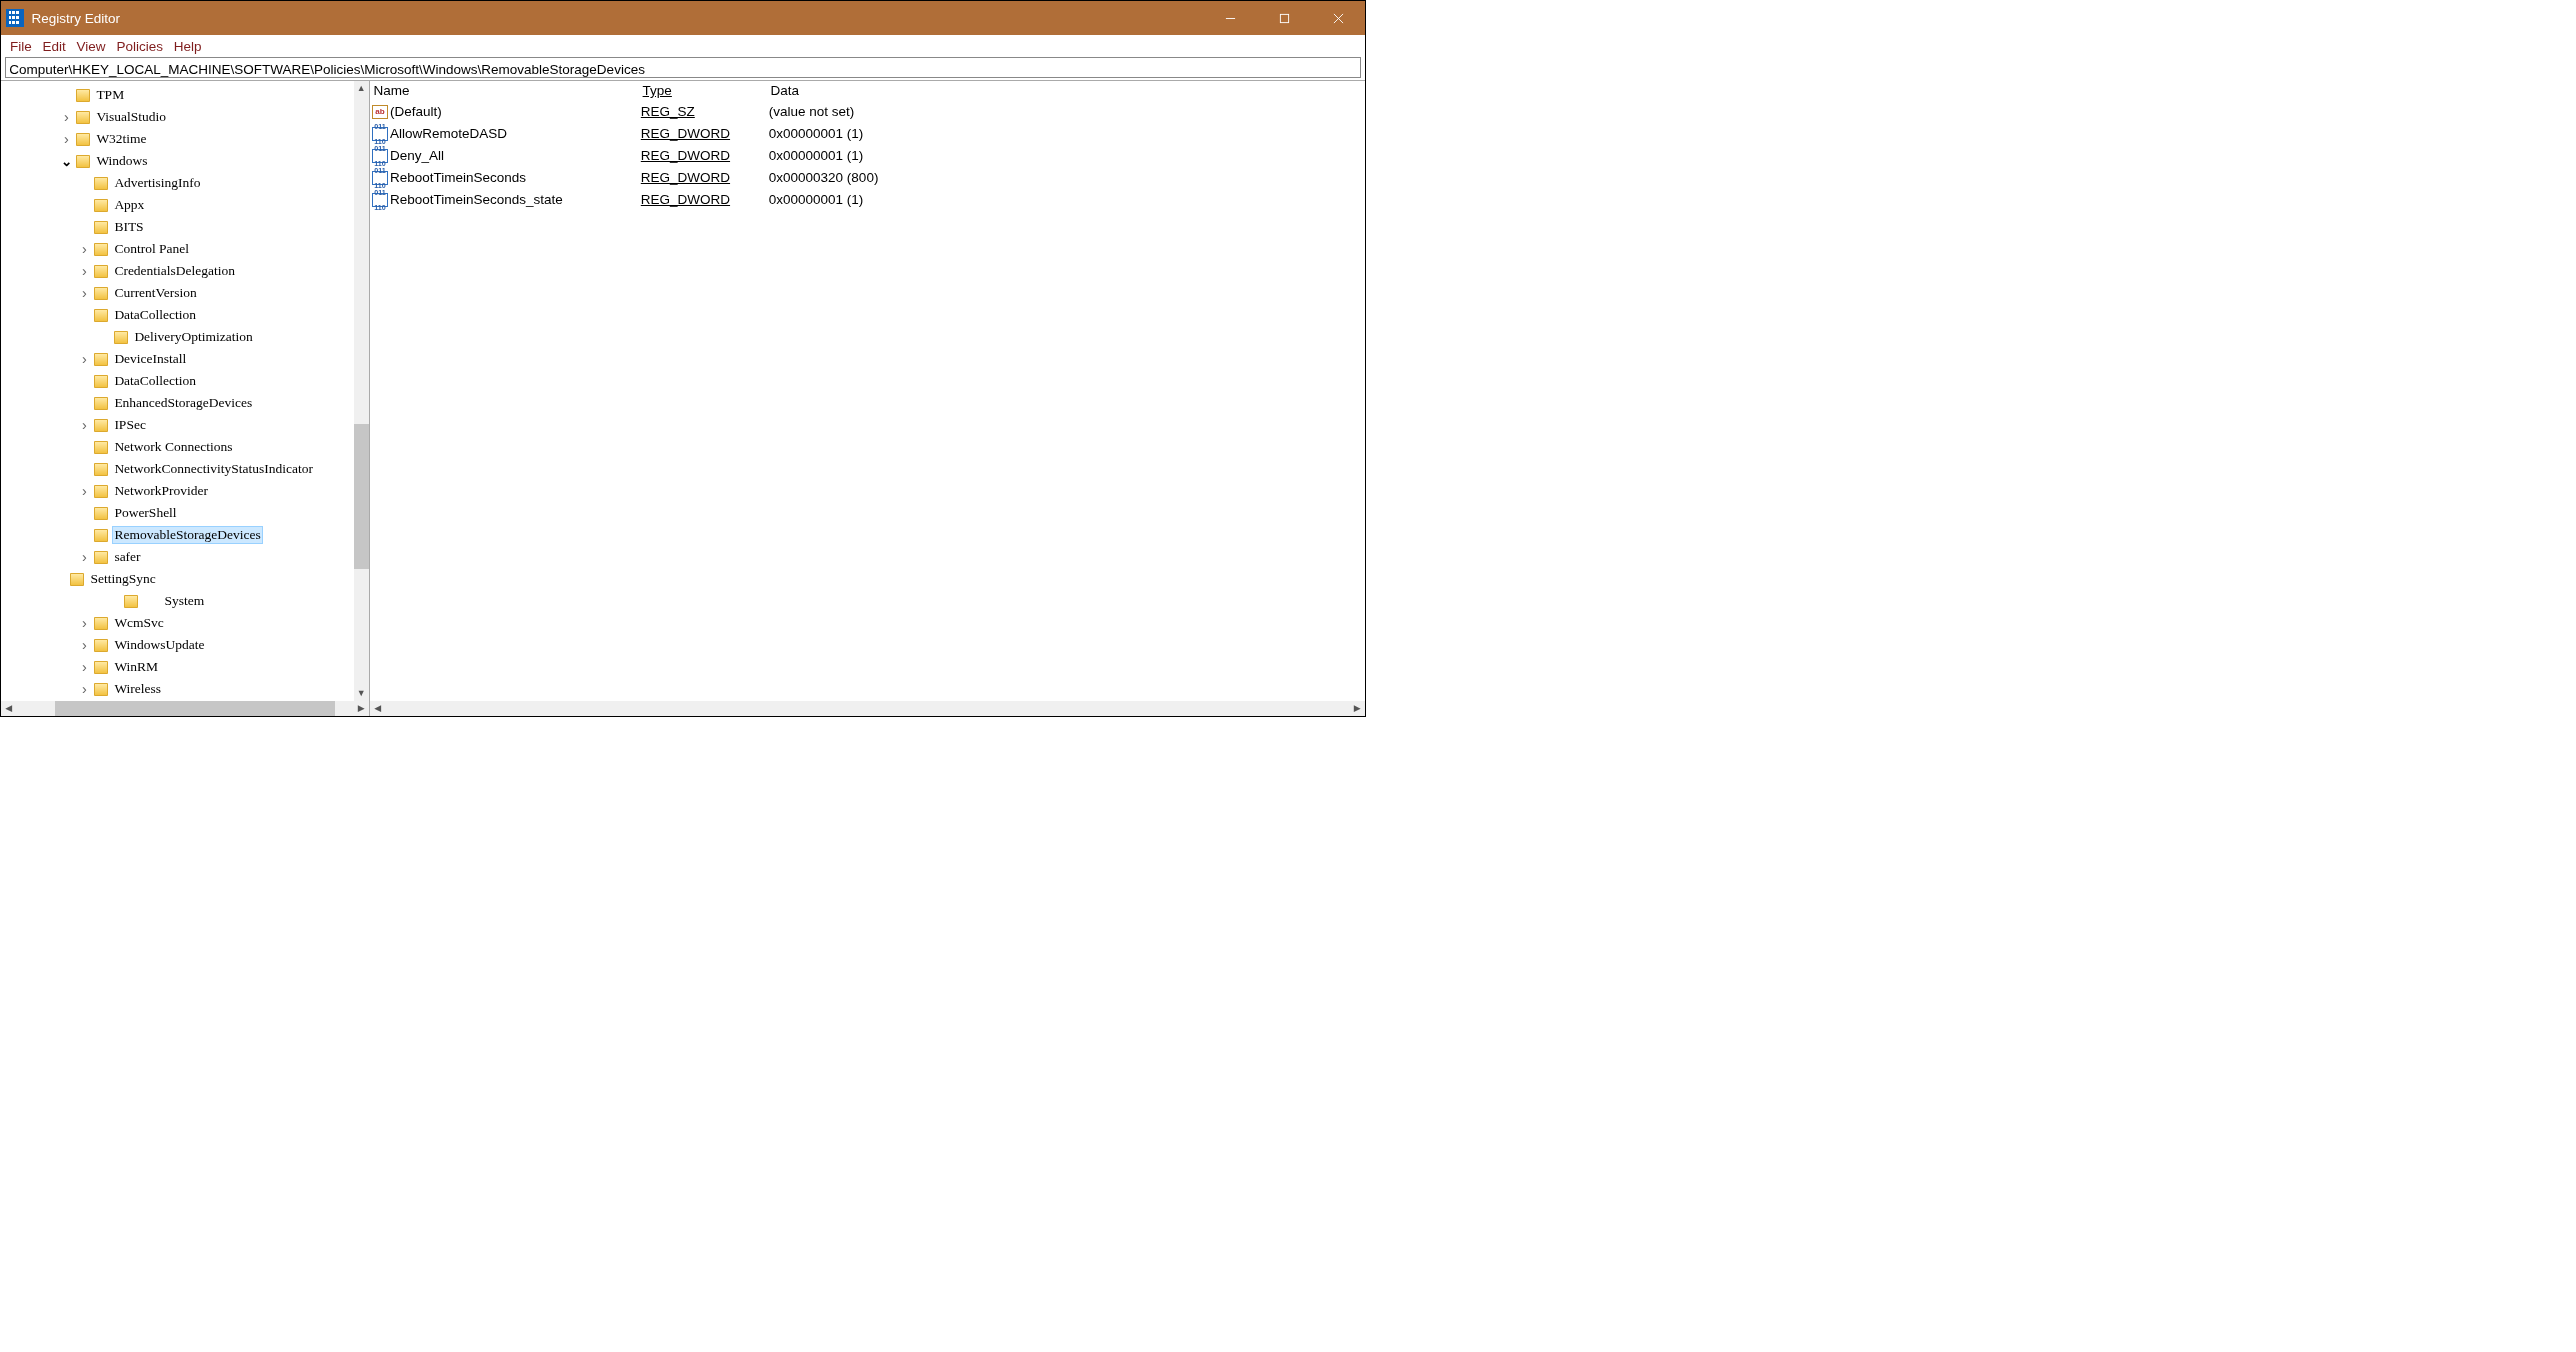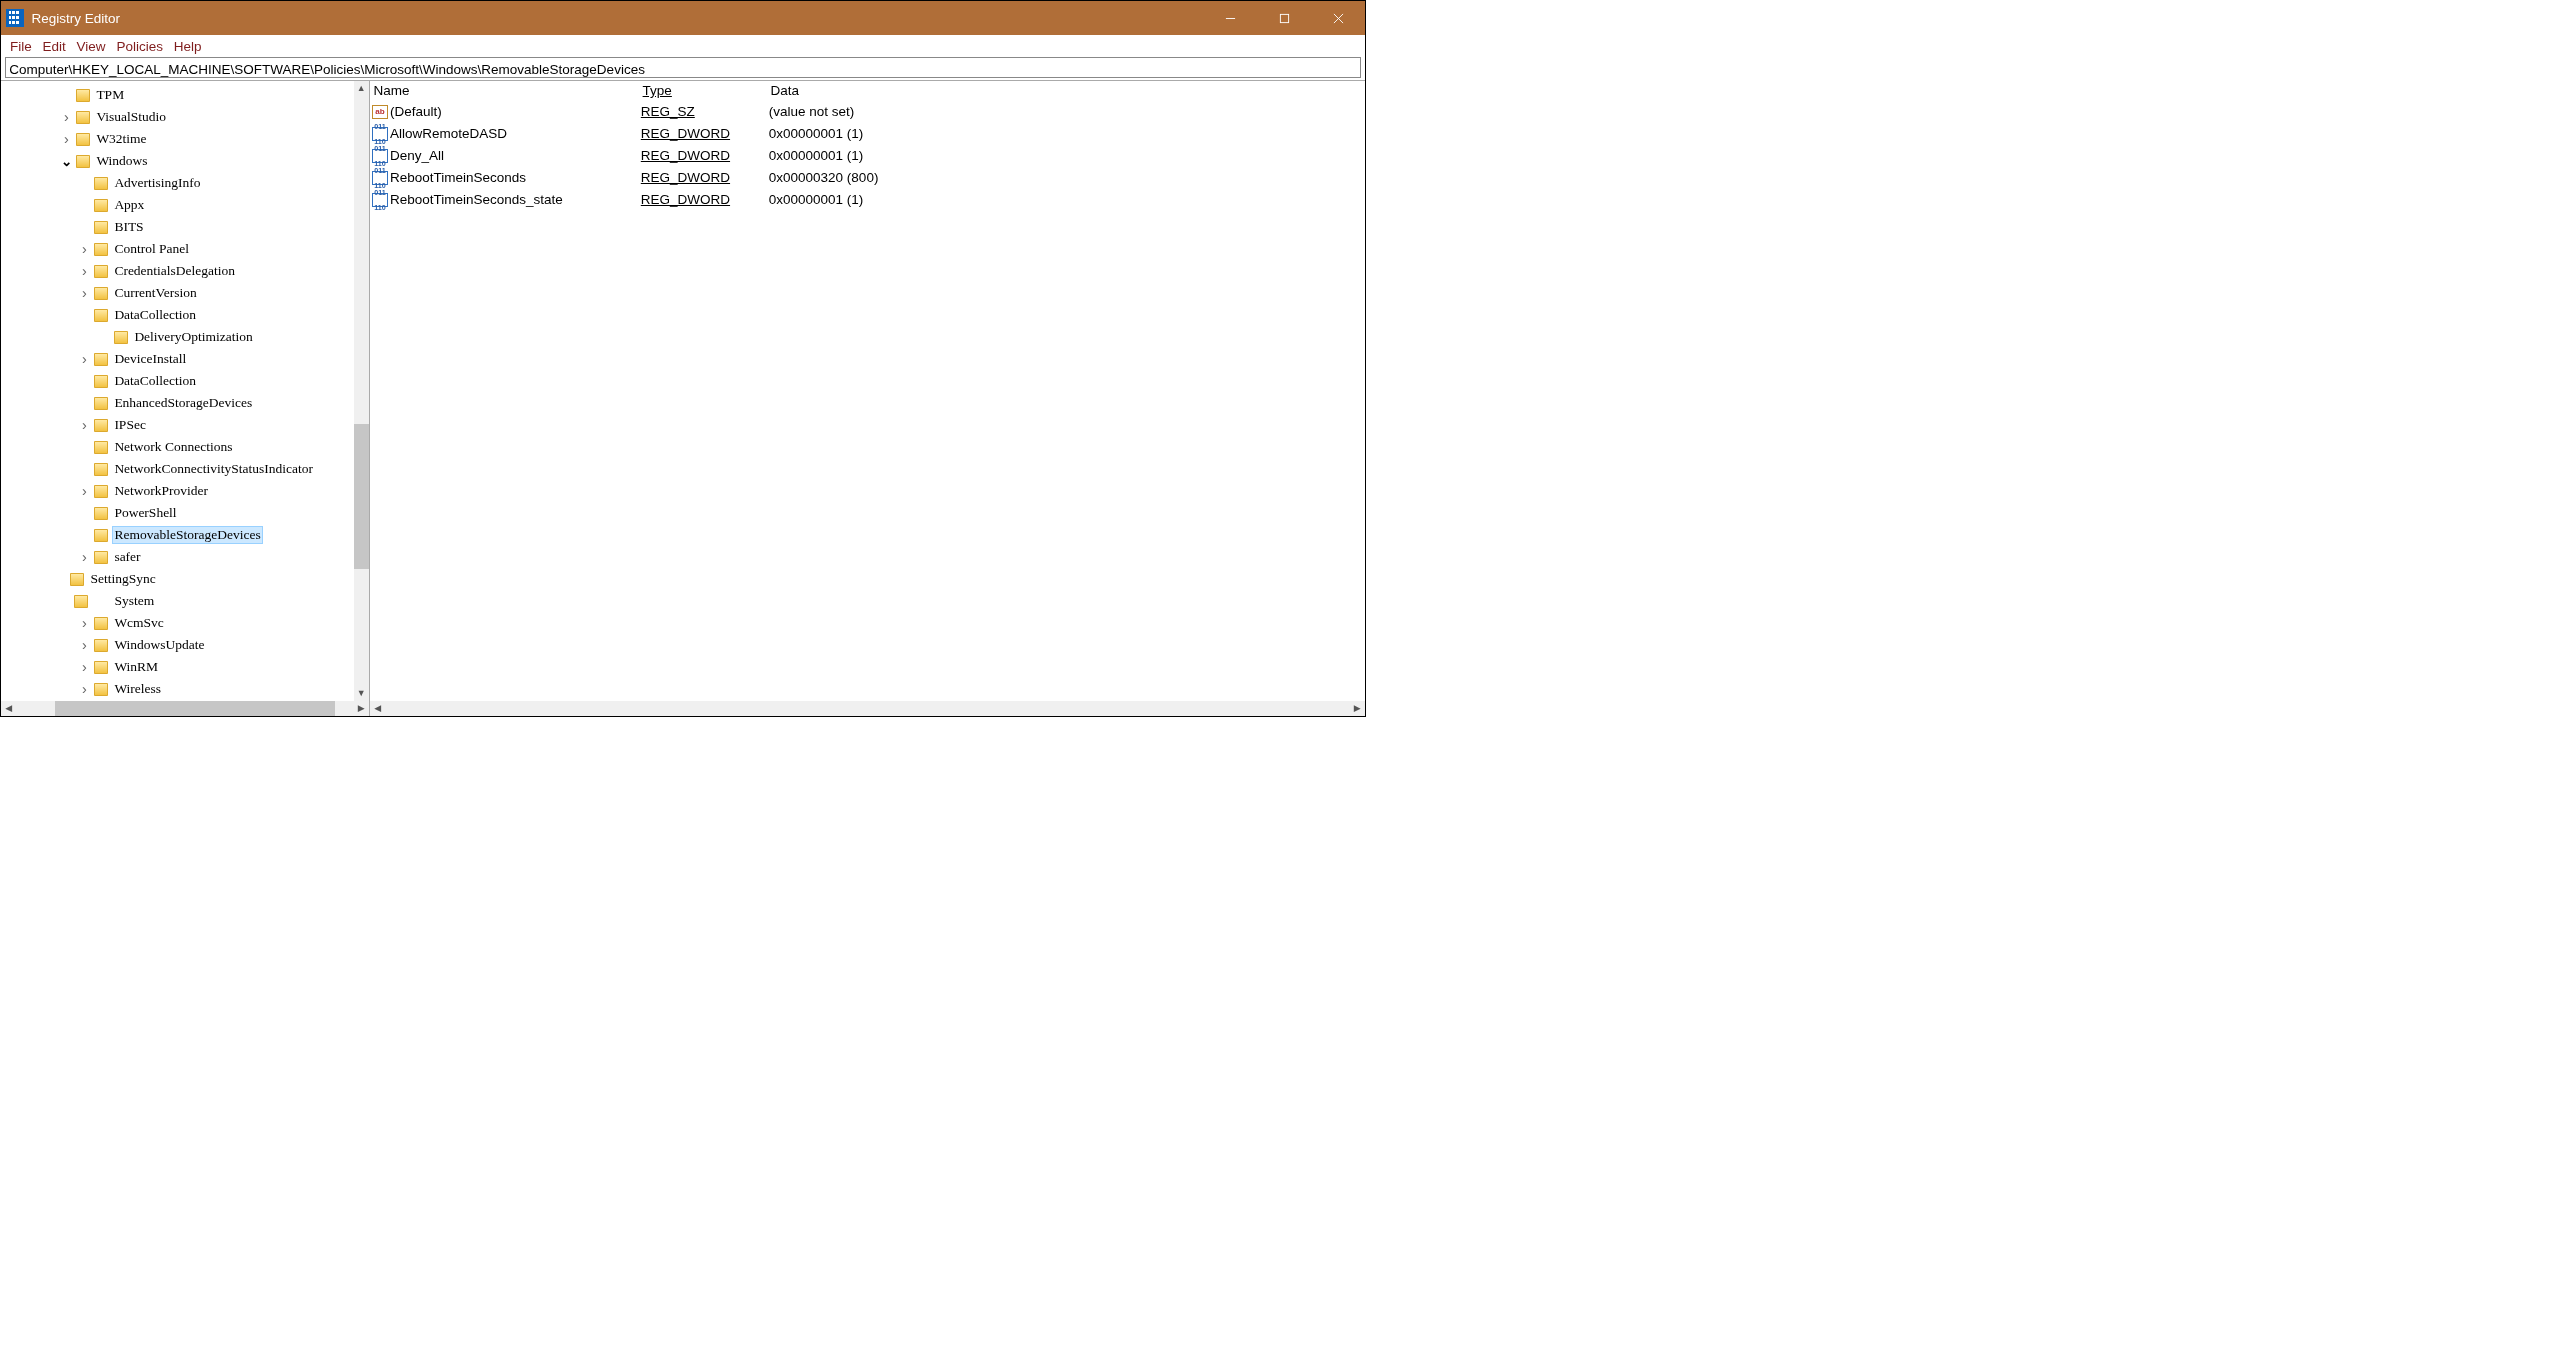--- a/index.html
+++ b/index.html
@@ -205,21 +205,21 @@
           <div class="row" style="padding-left: 78px;">
             <span class="chevron" style="font-size: 14.5px; color: rgb(102, 102, 102);">›</span>
             <span class="folder"></span>
             <span class="label">safer</span>
           </div>
           <div class="row" style="padding-left: 54px;">
             <span class="chevron"></span>
             <span class="folder"></span>
             <span class="label">SettingSync</span>
           </div>
-          <div class="row" style="padding-left: 38px; gap: 20px;">
+          <div class="row" style="padding-left: 88px; gap: 20px;">
             <span class="chevron"></span>
             <span class="folder"></span>
             <span class="label">System</span>
           </div>
           <div class="row" style="padding-left: 78px;">
             <span class="chevron" style="font-size: 14.5px; color: rgb(102, 102, 102);">›</span>
             <span class="folder"></span>
             <span class="label">WcmSvc</span>
           </div>
           <div class="row" style="padding-left: 78px;">

